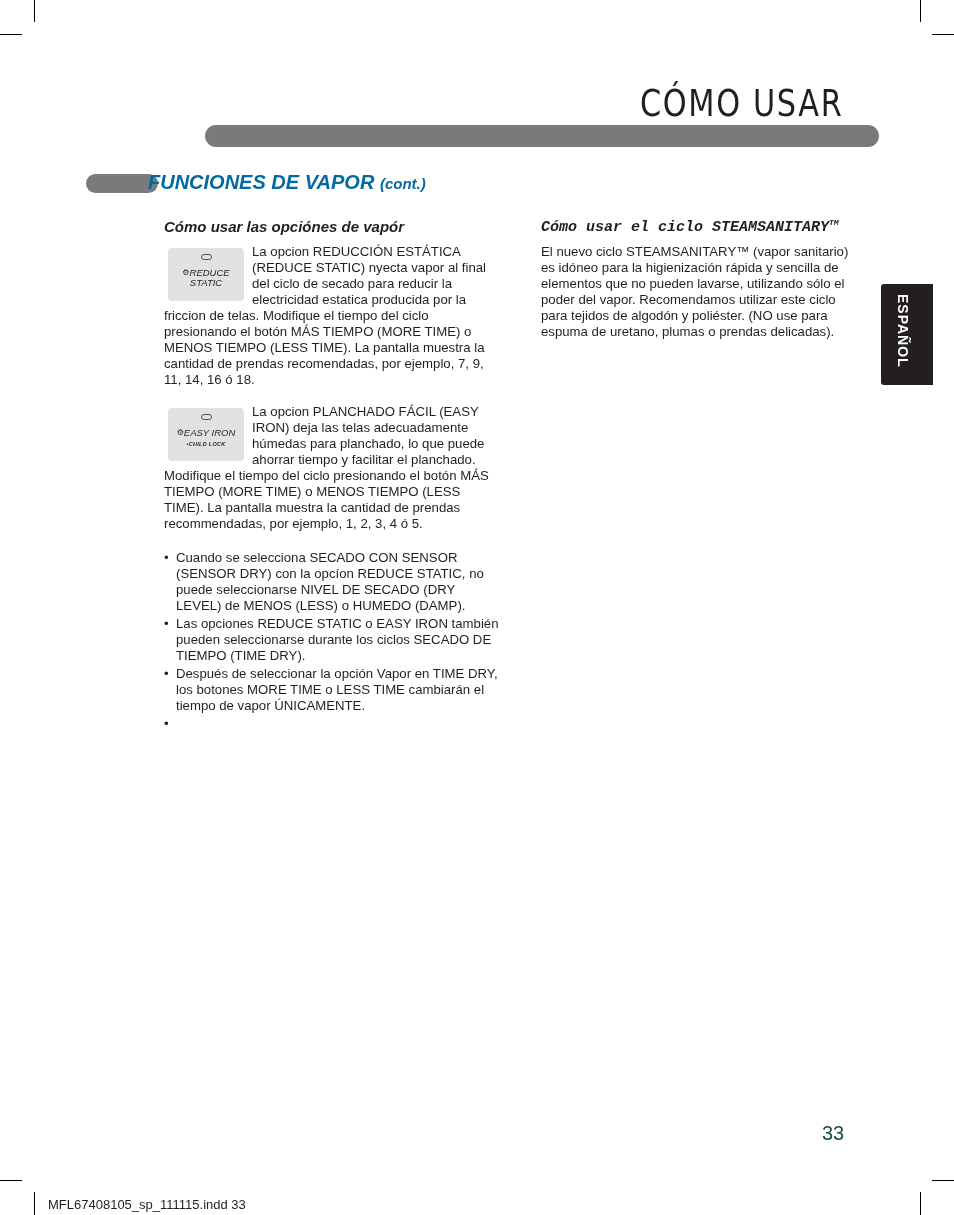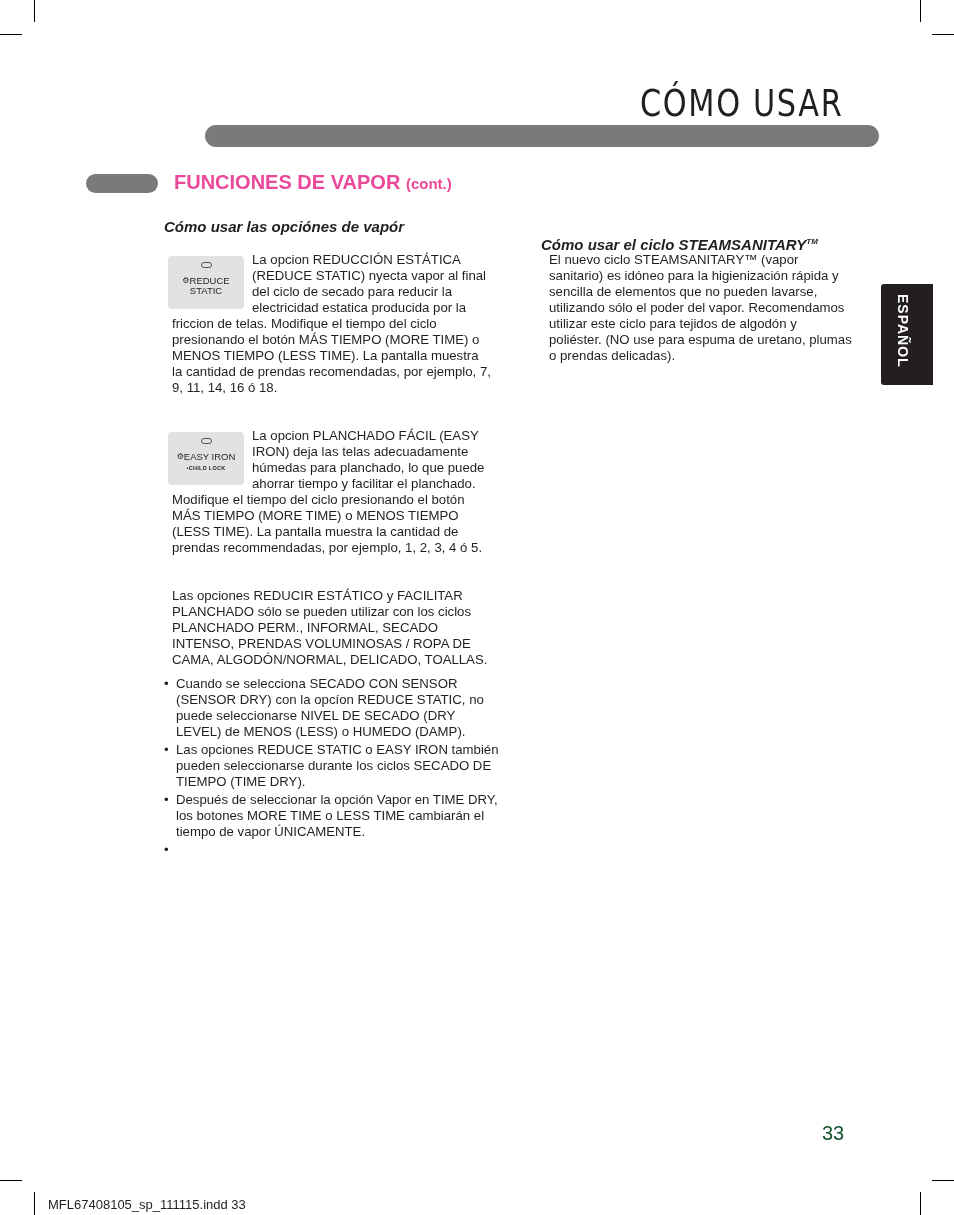--- a/index.html
+++ b/index.html
@@ -17,44 +17,44 @@
     }
     .title-bar {
       position: absolute; left: 205px; top: 125px; width: 674px; height: 22px;
       background: #7a7a7a; border-radius: 11px;
     }
     .section-pill {
       position: absolute; left: 86px; top: 174px; width: 72px; height: 19px;
       background: #7a7a7a; border-radius: 10px;
     }
     .section-heading {
-      position: absolute; left: 174px; top: 171px;
-      font-size: 20px; font-weight: bold; color: #ec4899; white-space: nowrap;
+      position: absolute; left: 148px; top: 171px;
+      font-size: 20px; font-weight: bold; color: #0369a1; white-space: nowrap; font-style: italic;
     }
     .section-heading .cont { font-size: 15px; }
     .subhead {
       position: absolute; font-size: 15px; font-weight: bold; font-style: italic; white-space: nowrap;
     }
     .subhead sup { font-size: 8px; }
     .body-text { font-size: 13.2px; line-height: 16px; color: #231f20; }
     .col-left { position: absolute; left: 164px; width: 335px; }
     .col-right { position: absolute; left: 541px; top: 244px; width: 320px; }
     .option-block { position: relative; }
     .panel-button {
       float: left; width: 76px; height: 53px; margin: 4px 8px 4px 4px;
       background: #e2e2e2; border-radius: 4px; position: relative;
-      text-align: center; font-size: 9.5px; line-height: 10px; color: #231f20;
+      text-align: center; font-size: 9.5px; line-height: 10px; color: #231f20; font-style: italic;
     }
     .panel-button .led {
       display: block; width: 9px; height: 4px; border: 1px solid #555;
       border-radius: 3px; margin: 6px auto 8px auto;
     }
     .panel-button .small { font-size: 5.5px; font-weight: bold; letter-spacing: 0.3px; }
     .panel-button .lock-icon { font-size: 8px; vertical-align: top; }
-    p { margin: 8px; }
+    p { margin: 0; }
     .gap { height: 16px; }
     .notes-title { font-weight: bold; margin-top: 14px; }
     ul.notes { list-style: none; margin: 2px 0 0 0; padding: 0; }
     ul.notes li { position: relative; padding-left: 12px; margin-bottom: 2px; }
     ul.notes li .bullet { position: absolute; left: 0; top: 0; }
     .side-tab {
       position: absolute; left: 881px; top: 284px; width: 52px; height: 101px;
       background: #231f20; border-radius: 3px 0 0 3px;
     }
     .side-tab span {
@@ -87,21 +87,21 @@
 <div class="title-bar"></div>
 
 <div class="section-pill"></div>
 <div class="section-heading">
   <span>FUNCIONES DE VAPOR</span>
   <span class="cont">(cont.)</span>
 </div>
 
 <div class="subhead" style="left:164px;top:218px;">Cómo usar las opciónes de vapór</div>
 
-<div class="subhead" style="left:541px;top:236px;">
+<div class="subhead" style="left:541px;top:218px;font-family:Liberation Mono, monospace;">
   <span>Cómo usar el ciclo STEAMSANITARY</span><sup>TM</sup>
 </div>
 
 <div class="col-left body-text" style="top:244px;">
   <div class="option-block">
     <div class="panel-button">
       <span class="led"></span>
       <span class="lock-icon">⚙</span><span>REDUCE</span><br>
       <span>STATIC</span>
     </div>
@@ -110,21 +110,20 @@
   <div class="gap"></div>
   <div class="option-block">
     <div class="panel-button">
       <span class="led"></span>
       <span class="lock-icon">⚙</span><span>EASY IRON</span><br>
       <span class="small">•CHILD LOCK</span>
     </div>
     <p>La opcion PLANCHADO FÁCIL (EASY IRON) deja las telas adecuadamente húmedas para planchado, lo que puede ahorrar tiempo y facilitar el planchado. Modifique el tiempo del ciclo presionando el botón MÁS TIEMPO (MORE TIME) o MENOS TIEMPO (LESS TIME). La pantalla muestra la cantidad de prendas recommendadas, por ejemplo, 1, 2, 3, 4 ó 5.</p>
   </div>
   <div class="gap"></div>
-  <p>Las opciones REDUCIR ESTÁTICO y FACILITAR PLANCHADO sólo se pueden utilizar con los ciclos PLANCHADO PERM., INFORMAL, SECADO INTENSO, PRENDAS VOLUMINOSAS / ROPA DE CAMA, ALGODÓN/NORMAL, DELICADO, TOALLAS.</p>
   <ul class="notes">
     <li><span class="bullet">•</span><span>Cuando se selecciona SECADO CON SENSOR (SENSOR DRY) con la opcíon REDUCE STATIC, no puede seleccionarse NIVEL DE SECADO (DRY LEVEL) de MENOS (LESS) o HUMEDO (DAMP).</span></li>
     <li><span class="bullet">•</span><span>Las opciones REDUCE STATIC o EASY IRON también pueden seleccionarse durante los ciclos SECADO DE TIEMPO (TIME DRY).</span></li>
     <li><span class="bullet">•</span><span>Después de seleccionar la opción Vapor en TIME DRY, los botones MORE TIME o LESS TIME cambiarán el tiempo de vapor ÚNICAMENTE.</span></li>
     <li><span class="bullet">•</span></li>
   </ul>
 </div>
 
 <div class="col-right body-text">
   <p>El nuevo ciclo STEAMSANITARY™ (vapor sanitario) es idóneo para la higienización rápida y sencilla de elementos que no pueden lavarse, utilizando sólo el poder del vapor. Recomendamos utilizar este ciclo para tejidos de algodón y poliéster. (NO use para espuma de uretano, plumas o prendas delicadas).</p>

